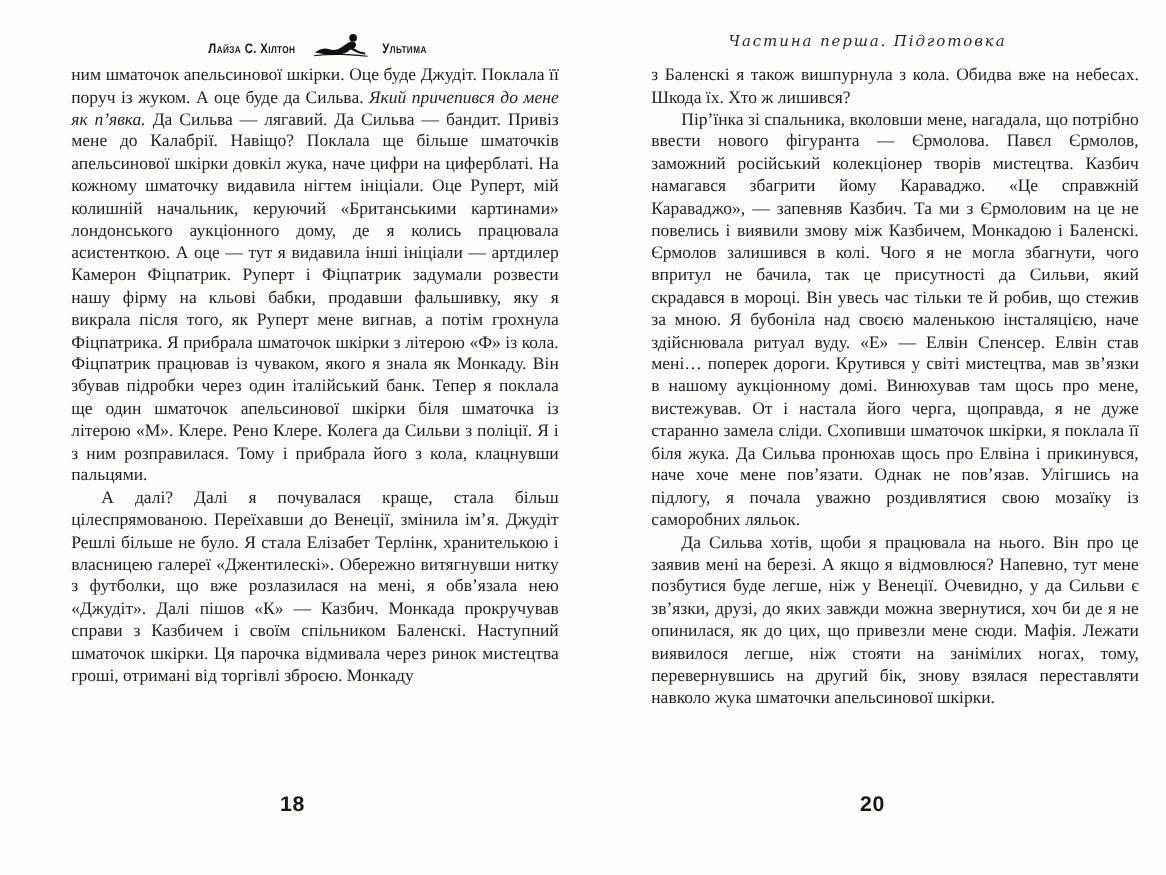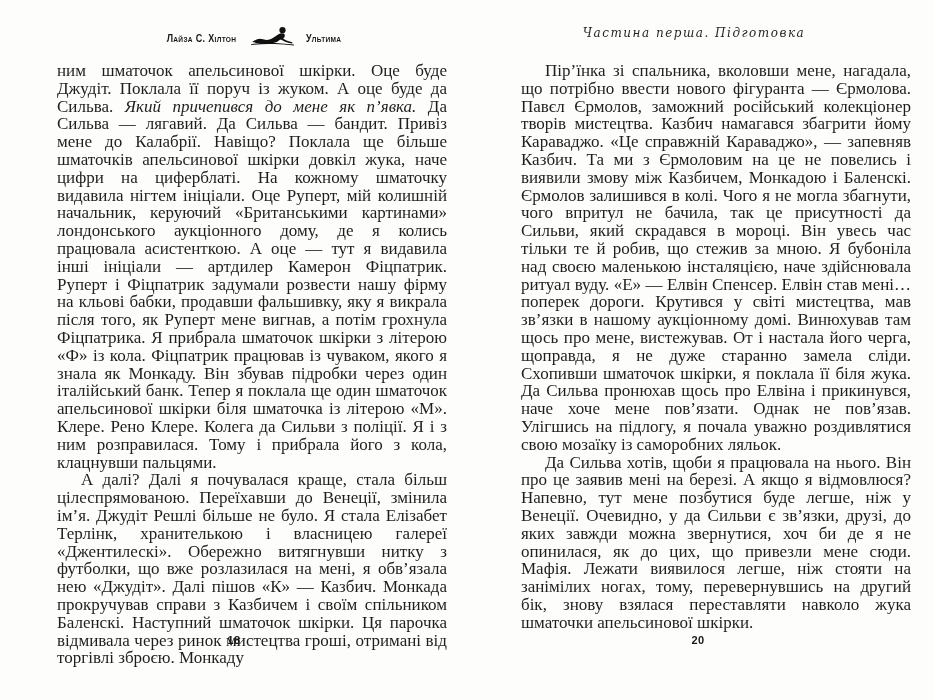--- a/index.html
+++ b/index.html
@@ -52,24 +52,24 @@
   .head-script {
     font-family: "DejaVu Serif", serif;
     font-style: italic;
     font-size: 12px;
     letter-spacing: 1.5px;
     color: #262626;
   }
 
   .body-text {
     position: absolute;
-    top: 62px;
+    top: 52px;
     left: 0;
     right: 0;
-    font-size: 17px;
+    font-size: 14px;
     line-height: 17.8px;
     text-align: justify;
     hyphens: manual;
   }
   .body-text p.para {
     margin: 0;
     text-indent: 0;
   }
   .body-text p.para.indent {
     text-indent: 24px;
@@ -78,21 +78,21 @@
 
   .page-number {
     position: absolute;
     top: 634px;
     left: 0;
     right: 0;
     text-align: center;
     transform: translateX(-18px);
     font-family: "Liberation Sans", sans-serif;
     font-weight: 700;
-    font-size: 11px;
+    font-size: 17px;
     letter-spacing: 0.5px;
     color: #171717;
   }
 </style>
 </head>
 <body>
 
 <div class="page left">
   <div class="running-head">
     <span class="head-caps">Лайза С. Хілтон</span>
@@ -116,18 +116,19 @@
 
   <div class="page-number">18</div>
 </div>
 
 <div class="page right">
   <div class="running-head script">
     <span class="head-script">Частина перша. Підготовка</span>
   </div>
 
   <div class="body-text">
+      <p class="para"><span>з Баленскі я також вишпурнула з кола. Обидва вже на небесах. Шкода їх. Хто ж лишився?</span></p>
       <p class="para indent"><span>Пір’їнка зі спальника, вколовши мене, нагадала, що потрібно ввести нового фігуранта — Єрмолова. Павєл Єрмолов, заможний російський колекціонер творів мистецтва. Казбич намагався збагрити йому Караваджо. «Це справжній Караваджо», — запевняв Казбич. Та ми з Єрмоловим на це не повелись і виявили змову між Казбичем, Монкадою і Баленскі. Єрмолов залишився в колі. Чого я не могла збагнути, чого впритул не бачила, так це присутності да Сильви, який скрадався в мороці. Він увесь час тільки те й робив, що стежив за мною. Я бубоніла над своєю маленькою інсталяцією, наче здійснювала ритуал вуду. «Е» — Елвін Спенсер. Елвін став мені… поперек дороги. Крутився у світі мистецтва, мав зв’язки в нашому аукціонному домі. Винюхував там щось про мене, вистежував. От і настала його черга, щоправда, я не дуже старанно замела сліди. Схопивши шматочок шкірки, я поклала її біля жука. Да Сильва пронюхав щось про Елвіна і прикинувся, наче хоче мене пов’язати. Однак не пов’язав. Улігшись на підлогу, я почала уважно роздивлятися свою мозаїку із саморобних ляльок.</span></p>
       <p class="para indent"><span>Да Сильва хотів, щоби я працювала на нього. Він про це заявив мені на березі. А якщо я відмовлюся? Напевно, тут мене позбутися буде легше, ніж у Венеції. Очевидно, у да Сильви є зв’язки, друзі, до яких завжди можна звернутися, хоч би де я не опинилася, як до цих, що привезли мене сюди. Мафія. Лежати виявилося легше, ніж стояти на занімілих ногах, тому, перевернувшись на другий бік, знову взялася переставляти навколо жука шматочки апельсинової шкірки.</span></p>
     </div>
 
   <div class="page-number">20</div>
 </div>
 
 </body></html>

